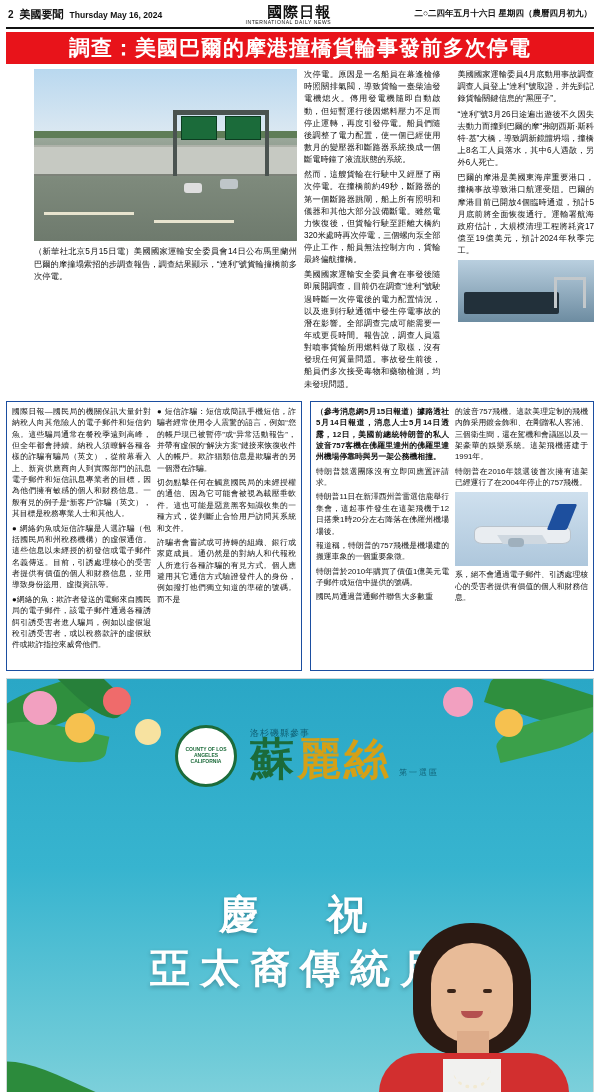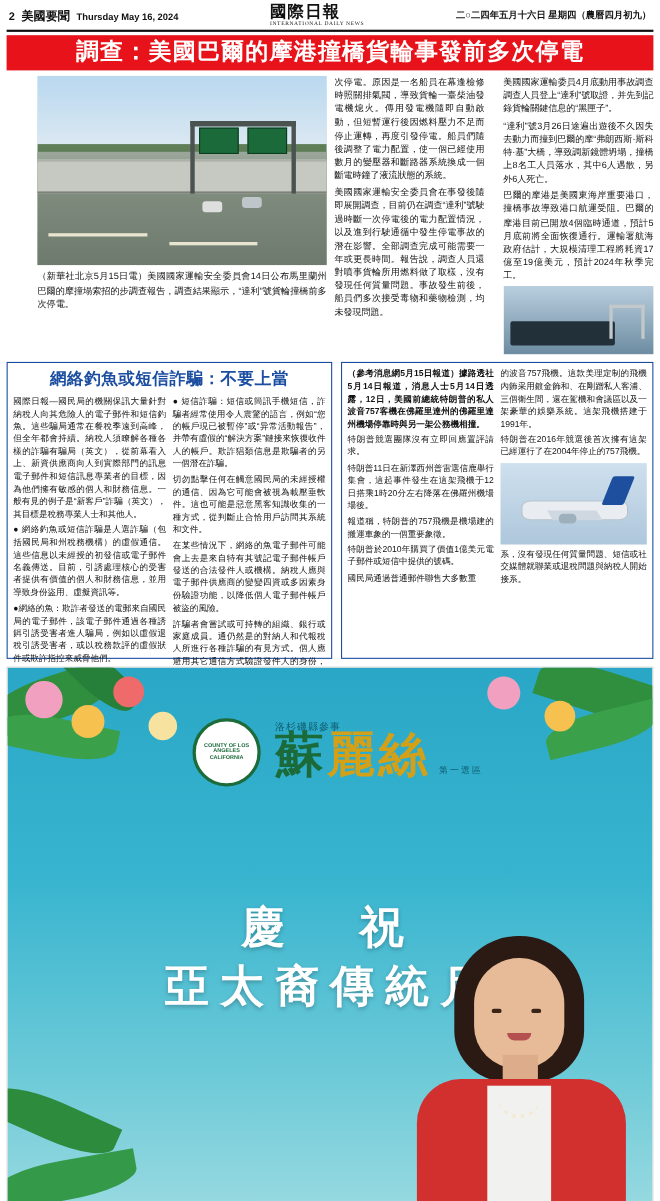--- a/index.html
+++ b/index.html
@@ -44,23 +44,22 @@
   }
   .mh-section {
     font-weight: bold;
     font-size: 11px;
   }
   .mh-date {
     font-size: 8.5px;
     font-weight: bold;
   }
   .mh-center {
-    text-align: left;
+    text-align: right;
     line-height: 1;
-    font-family: Liberation Serif, serif;
   }
   .mh-logo {
     font-size: 15px;
     font-weight: bold;
     letter-spacing: 1px;
   }
   .mh-logo-en {
     font-size: 5px;
     letter-spacing: 0.6px;
     margin-top: 1px;
@@ -364,48 +363,47 @@
         <div class="lane-line" style="left:120px; bottom:18px; width:80px;"></div>
         <div class="car" style="left:150px; bottom:48px;"></div>
         <div class="car" style="left:186px; bottom:52px; background:#bfc6c9;"></div>
       </div>
       <div class="ts-caption">（新華社北京5月15日電）美國國家運輸安全委員會14日公布馬里蘭州巴爾的摩撞塌索招的步調查報告，調查結果顯示，“達利”號貨輪撞橋前多次停電。</div>
     </div>
 
     <div class="ts-cols">
       <div class="ts-col">
         <p>次停電。原因是一名船員在幕逢檢修時照關排氣閥，導致貨輪一臺柴油發電機熄火。傳用發電機隨即自動啟動，但短暫運行後因燃料壓力不足而停止運轉，再度引發停電。船員們隨後調整了電力配置，使一個已經使用數月的變壓器和斷路器系統換成一個斷電時鐘了液流狀態的系統。</p>
+        <p>然而，這艘貨輪在行駛中又經歷了兩次停電。在撞橋前約49秒，斷路器的第一個斷路器跳閘，船上所有照明和儀器和其他大部分設備斷電。雖然電力恢復後，但貨輪行駛至距離大橋約320米處時再次停電，三個螺向泵全部停止工作，船員無法控制方向，貨輪最終偏航撞橋。</p>
         <p>美國國家運輸安全委員會在事發後隨即展開調查，目前仍在調查“達利”號駛過時斷一次停電後的電力配置情況，以及進到行駛通循中發生停電事故的潛在影響。全部調查完成可能需要一年或更長時間。報告說，調查人員還對噴事貨輪所用燃料做了取樣，沒有發現任何質量問題。事故發生前後，船員們多次接受毒物和藥物檢測，均未發現問題。</p>
       </div>
       <div class="ts-col">
         <p>美國國家運輸委員4月底動用事故調查調查人員登上“達利”號取證，并先到記錄貨輪關鍵信息的“黑匣子”。</p>
         <p>“達利”號3月26日途遍出遊後不久因失去動力而撞到巴爾的摩“弗朗西斯·斯科特·基”大橋，導致調新鏡體坍塌，撞橋上8名工人員落水，其中6人遇散，另外6人死亡。</p>
         <p>巴爾的摩港是美國東海岸重要港口，撞橋事故導致港口航運受阻。巴爾的摩港目前已開放4個臨時通道，預計5月底前將全面恢復通行。運輸署航海政府估計，大規模清理工程將耗資17億至19億美元，預計2024年秋季完工。</p>
         <div class="mini-photo">
           <div class="ship"></div>
           <div class="crane"></div>
         </div>
       </div>
     </div>
   </div>
 
   <div class="row2">
 
     <div class="box left">
-      <div class="box-title">網絡釣魚或短信詐騙：不要上當</div>
       <div class="box-cols">
         <div class="box-col">
           <p>國際日報—國民局的機關保訊大量針對納稅人向其危險人的電子郵件和短信釣魚。這些騙局通常在餐稅季遠到高峰，但全年都會持續。納稅人須瞭解各種各樣的詐騙有騙局（英文），從前幕看入上、新資供應商向人到實際部門的訊息電子郵件和短信訊息專業者的目標，因為他們擁有敏感的個人和財務信息。一般有見的例子是“新客戶”詐騙（英文），其目標是稅務專業人士和其他人。</p>
           <p>● 網絡釣魚或短信詐騙是人選詐騙（包括國民局和州稅務機構）的虛假通信。這些信息以未經授的初發信或電子郵件名義傳送。目前，引誘處理核心的受害者提供有價值的個人和財務信息，並用導致身份盜用、虛擬資訊等。</p>
           <p>●網絡的魚：欺詐者發送的電郵來自國民局的電子郵件，該電子郵件通過各種誘餌引誘受害者進人騙局，例如以虛假退稅引誘受害者，或以稅務款評的虛假狀件或欺詐指控來威脅他們。</p>
         </div>
         <div class="box-col">
           <p>● 短信詐騙：短信或簡訊手機短信，詐騙者經常使用令人震驚的語言，例如“您的帳戶現已被暫停”或“异常活動報告”，并帶有虛假的“解決方案”鏈接來恢復收件人的帳戶。欺詐猖類信息是欺騙者的另一個潛在詐騙。</p>
           <p>切勿點擊任何在觸意國民局的未經授權的通信、因為它可能會被視為載壓垂軟件。這也可能是惡意黑客知識收集的一種方式，從判斷止合恰用戶訪問其系統和文件。</p>
-          <p>在某些情況下，網絡的魚電子郵件可能會上去是來自特有其號記電子郵件帳戶發送的合法發件人或機構。納稅人應與電子郵件供應商的變變四資或多因素身份驗證功能，以降低個人電子郵件帳戶被盜的風險。</p>
           <p>許騙者會嘗試或可持轉的組織、銀行或家庭成員。通仍然是的對納人和代報稅人所進行各種詐騙的有見方式。個人應避用其它通信方式驗證發件人的身份，例如撥打他們獨立知道的準確的號碼。而不是</p>
         </div>
       </div>
     </div>
 
     <div class="box right">
       <div class="box-cols">
         <div class="box-col">
           <p style="font-weight:bold">（參考消息網5月15日報道）據路透社5月14日報道，消息人士5月14日透露，12日，美國前總統特朗普的私人波音757客機在佛羅里達州的佛羅里達州機場停靠時與另一架公務機相撞。</p>
           <p>特朗普競選團隊沒有立即回應置評請求。</p>
@@ -416,21 +414,21 @@
         </div>
         <div class="box-col">
           <p>的波音757飛機。這款美理定制的飛機內飾采用鍍金飾和、在剛蹭私人客浦、三個衛生間，還在駕機和會議區以及一架豪華的娛樂系統。這架飛機搭建于1991年。</p>
           <p>特朗普在2016年競選後首次擁有這架已經運行了在2004年停止的757飛機。</p>
           <div class="plane-photo">
             <div class="plane-body"></div>
             <div class="plane-tail"></div>
             <div class="plane-wing"></div>
             <div class="plane-eng"></div>
           </div>
-          <p style="margin-top:3px">系，沒有發現任何質量問題、短信或社交媒體就聯業或退稅問題與納稅人開始接系。</p>
+          <p style="margin-top:3px">系，絕不會通過電子郵件、引誘處理核心的受害者提供有價值的個人和財務信息。</p>
         </div>
       </div>
     </div>
   </div>
 
   <div class="ad">
 
     <div class="leaf" style="left:-20px; top:8px; width:120px; height:40px; transform:rotate(-18deg); background:#2f8f3e;"></div>
     <div class="leaf" style="left:-10px; top:46px; width:110px; height:34px; transform:rotate(12deg); background:#3ba04a;"></div>
     <div class="leaf" style="left:30px; top:-12px; width:96px; height:32px; transform:rotate(44deg); background:#27803a;"></div>

